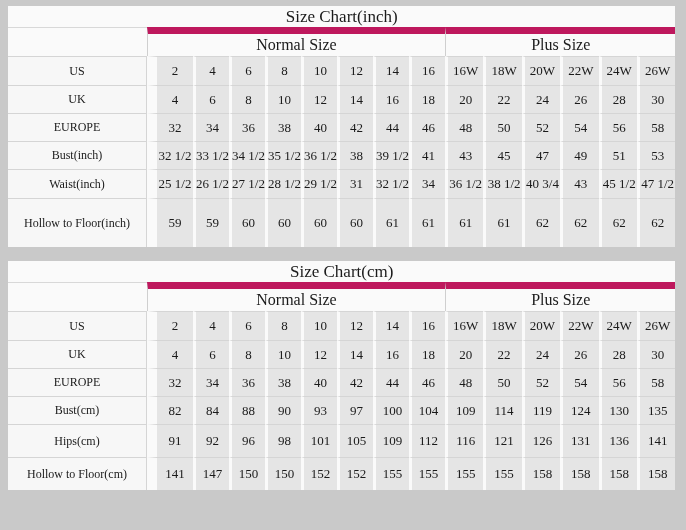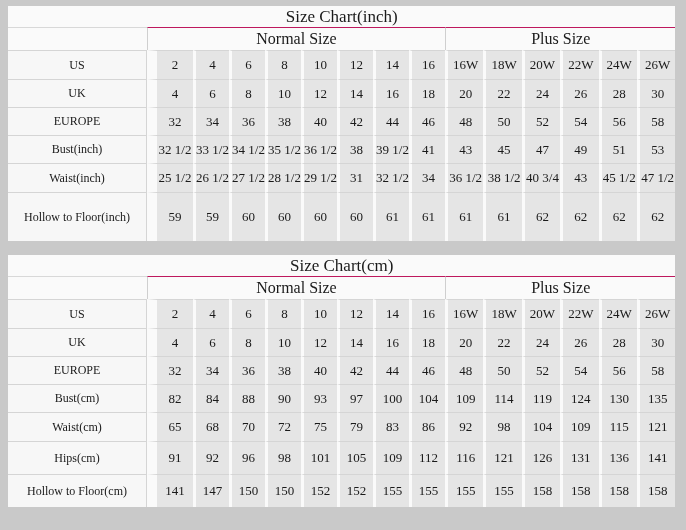--- a/index.html
+++ b/index.html
@@ -39,21 +39,21 @@
     background: #fafafa;
   }
   td.corner {
     background: #fafafa;
     border-top: 1px solid #d8d8d8;
   }
   td.group {
     height: 22px;
     font-size: 16px;
     background: #fafafa;
-    border-top: 1px solid #be185d;
+    border-top: 7px solid #be185d;
     border-left: 1px solid #cfcfcf;
   }
   td.rowlabel {
     background: #f7f7f7;
     font-size: 12px;
     border-top: 1px solid #d5d5d5;
     border-right: 1px solid #d5d5d5;
   }
   td.cell {
     background: #e5e5e5;
@@ -292,37 +292,20 @@
           <td class="cell">97</td>
           <td class="cell">100</td>
           <td class="cell">104</td>
           <td class="cell">109</td>
           <td class="cell">114</td>
           <td class="cell">119</td>
           <td class="cell">124</td>
           <td class="cell">130</td>
           <td class="cell">135</td>
         </tr>
-        <tr class="data-row" style="height: 29px;">
-          <td class="rowlabel">Waist(cm)</td>
-          <td class="cell first">65</td>
-          <td class="cell">68</td>
-          <td class="cell">70</td>
-          <td class="cell">72</td>
-          <td class="cell">75</td>
-          <td class="cell">79</td>
-          <td class="cell">83</td>
-          <td class="cell">86</td>
-          <td class="cell">92</td>
-          <td class="cell">98</td>
-          <td class="cell">104</td>
-          <td class="cell">109</td>
-          <td class="cell">115</td>
-          <td class="cell">121</td>
-        </tr>
         <tr class="data-row" style="height: 33px; margin-left: 20px;">
           <td class="rowlabel">Hips(cm)</td>
           <td class="cell first">91</td>
           <td class="cell">92</td>
           <td class="cell">96</td>
           <td class="cell">98</td>
           <td class="cell">101</td>
           <td class="cell">105</td>
           <td class="cell">109</td>
           <td class="cell">112</td>

